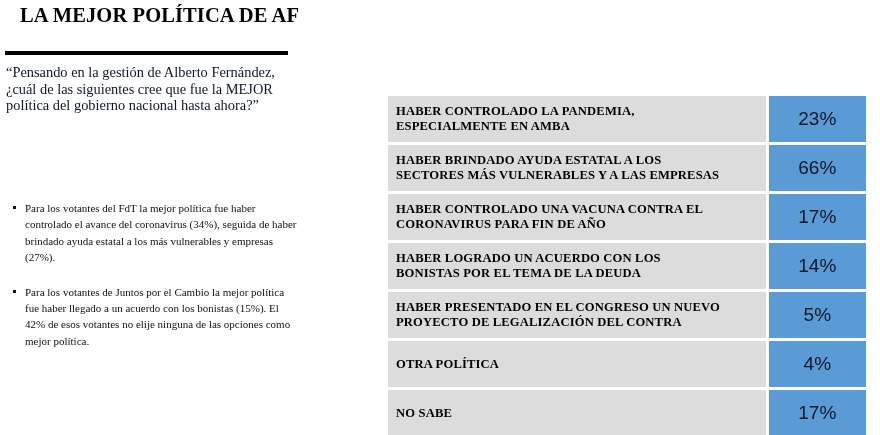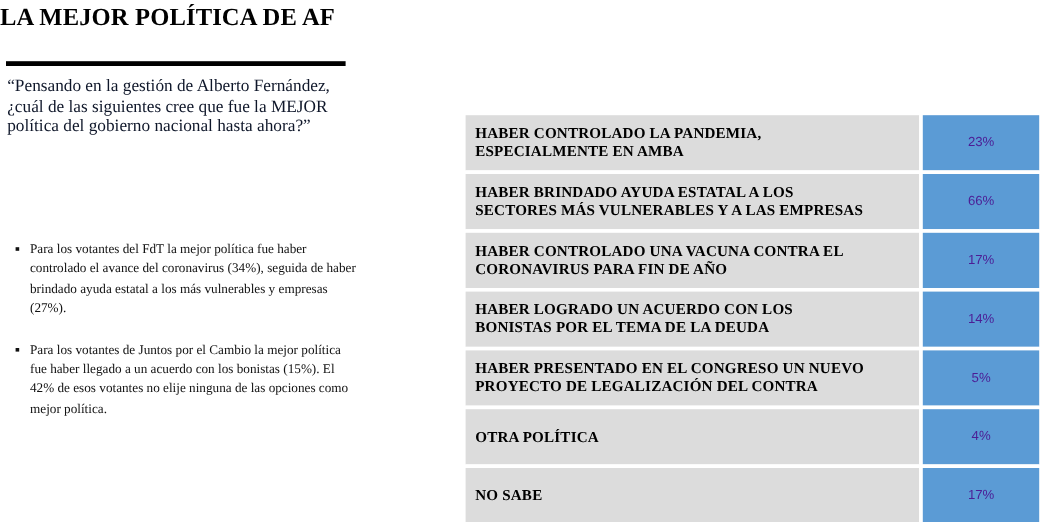--- a/index.html
+++ b/index.html
@@ -20,21 +20,21 @@
   #left-panel {
     position: absolute;
     left: 0;
     top: 0;
     width: 372px;
     height: 435px;
   }
 
   #title-block {
     position: absolute;
-    left: 0;
+    left: 20px;
     top: 4px;
     width: 330px;
   }
   #title-main {
     font-family: "Liberation Serif", "DejaVu Serif", serif;
     font-weight: bold;
     font-size: 20.5px;
     line-height: 23px;
     letter-spacing: 0.1px;
     white-space: nowrap;
@@ -134,22 +134,22 @@
     background: #ffffff;
     padding: 0;
     font-size: 0;
     line-height: 0;
   }
   .cell-value {
     width: 100px;
     background: #5b9bd5;
     font-family: "Liberation Sans", "DejaVu Sans", sans-serif;
     font-weight: normal;
-    font-size: 11px;
-    color: #4c1d95;
+    font-size: 19px;
+    color: #0f172a;
     text-align: center;
     vertical-align: middle;
     padding: 0;
   }
 </style>
 </head>
 <body>
 
 <div id="left-panel">
 

